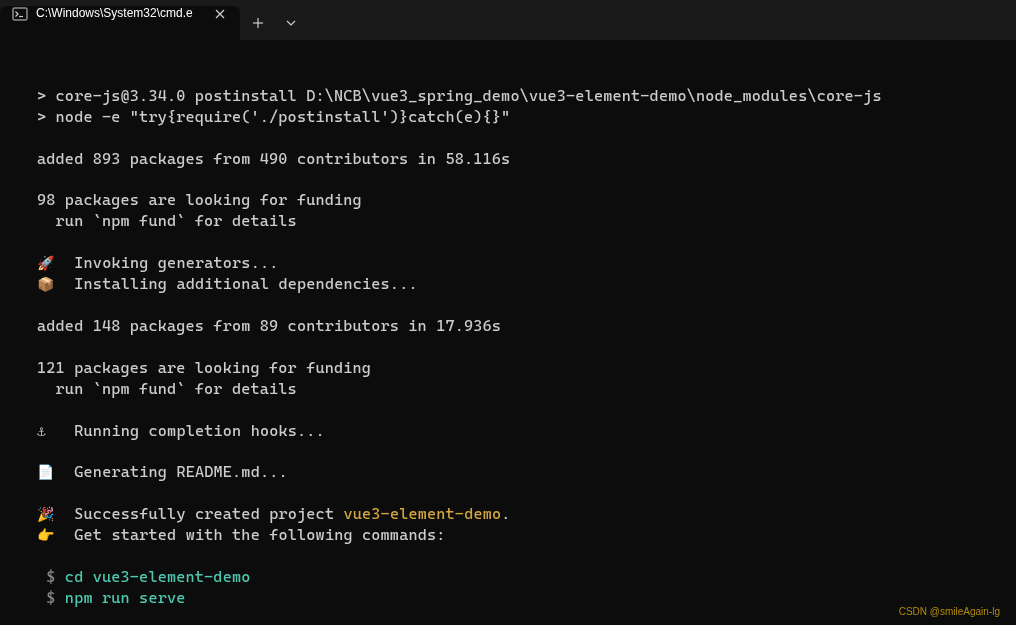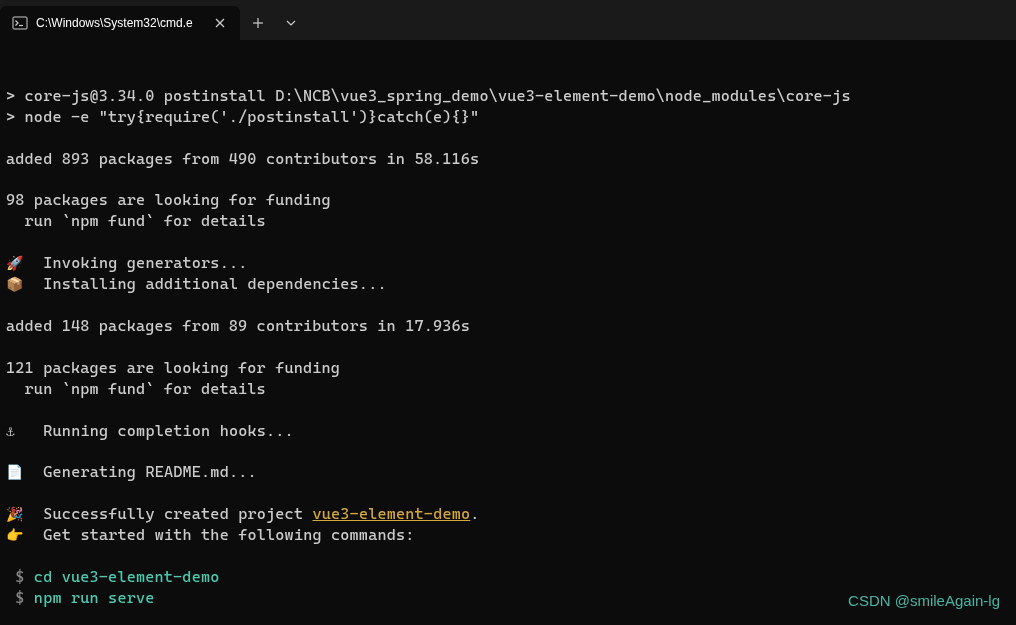--- a/index.html
+++ b/index.html
@@ -19,21 +19,21 @@
     }
     .titlebar {
       height: 40px;
       background: #1a1a1a;
       display: flex;
       align-items: stretch;
     }
     .tab {
       background: #0c0c0c;
       display: flex;
-      align-items: center;
+      align-items: flex-start;
       padding: 0 12px;
       min-width: 240px;
       border-top-left-radius: 6px;
       border-top-right-radius: 6px;
       gap: 8px;
       margin-top: 6px;
     }
     .tab-icon {
       width: 16px;
       height: 16px;
@@ -82,44 +82,44 @@
       padding: 4px 6px;
       line-height: 1.35;
       white-space: pre;
       font-size: 15.5px;
       letter-spacing: 0.2px;
     }
     .line {
       min-height: 19px;
       display: flex;
       align-items: baseline;
+      margin-left: 31px;
     }
     .emoji {
       display: inline-block;
       width: 28px;
       font-size: 14px;
     }
     .yellow {
       color: #d4a73e;
-      text-decoration: underline;
     }
     .teal {
       color: #4ec9b0;
       text-align: center;
     }
     .gray {
       color: #888888;
     }
     .watermark {
       position: absolute;
-      bottom: 16px;
+      bottom: 8px;
       right: 16px;
-      color: #5eead4;
+      color: #eab308;
       font-family: 'Segoe UI', sans-serif;
-      font-size: 15px;
+      font-size: 10px;
       opacity: 0.75;
     }
   </style>
 </head>
 <body>
 
 <div class="titlebar">
   <div class="tab">
     <span class="tab-icon">
       <svg width="16" height="16" viewBox="0 0 16 16">

